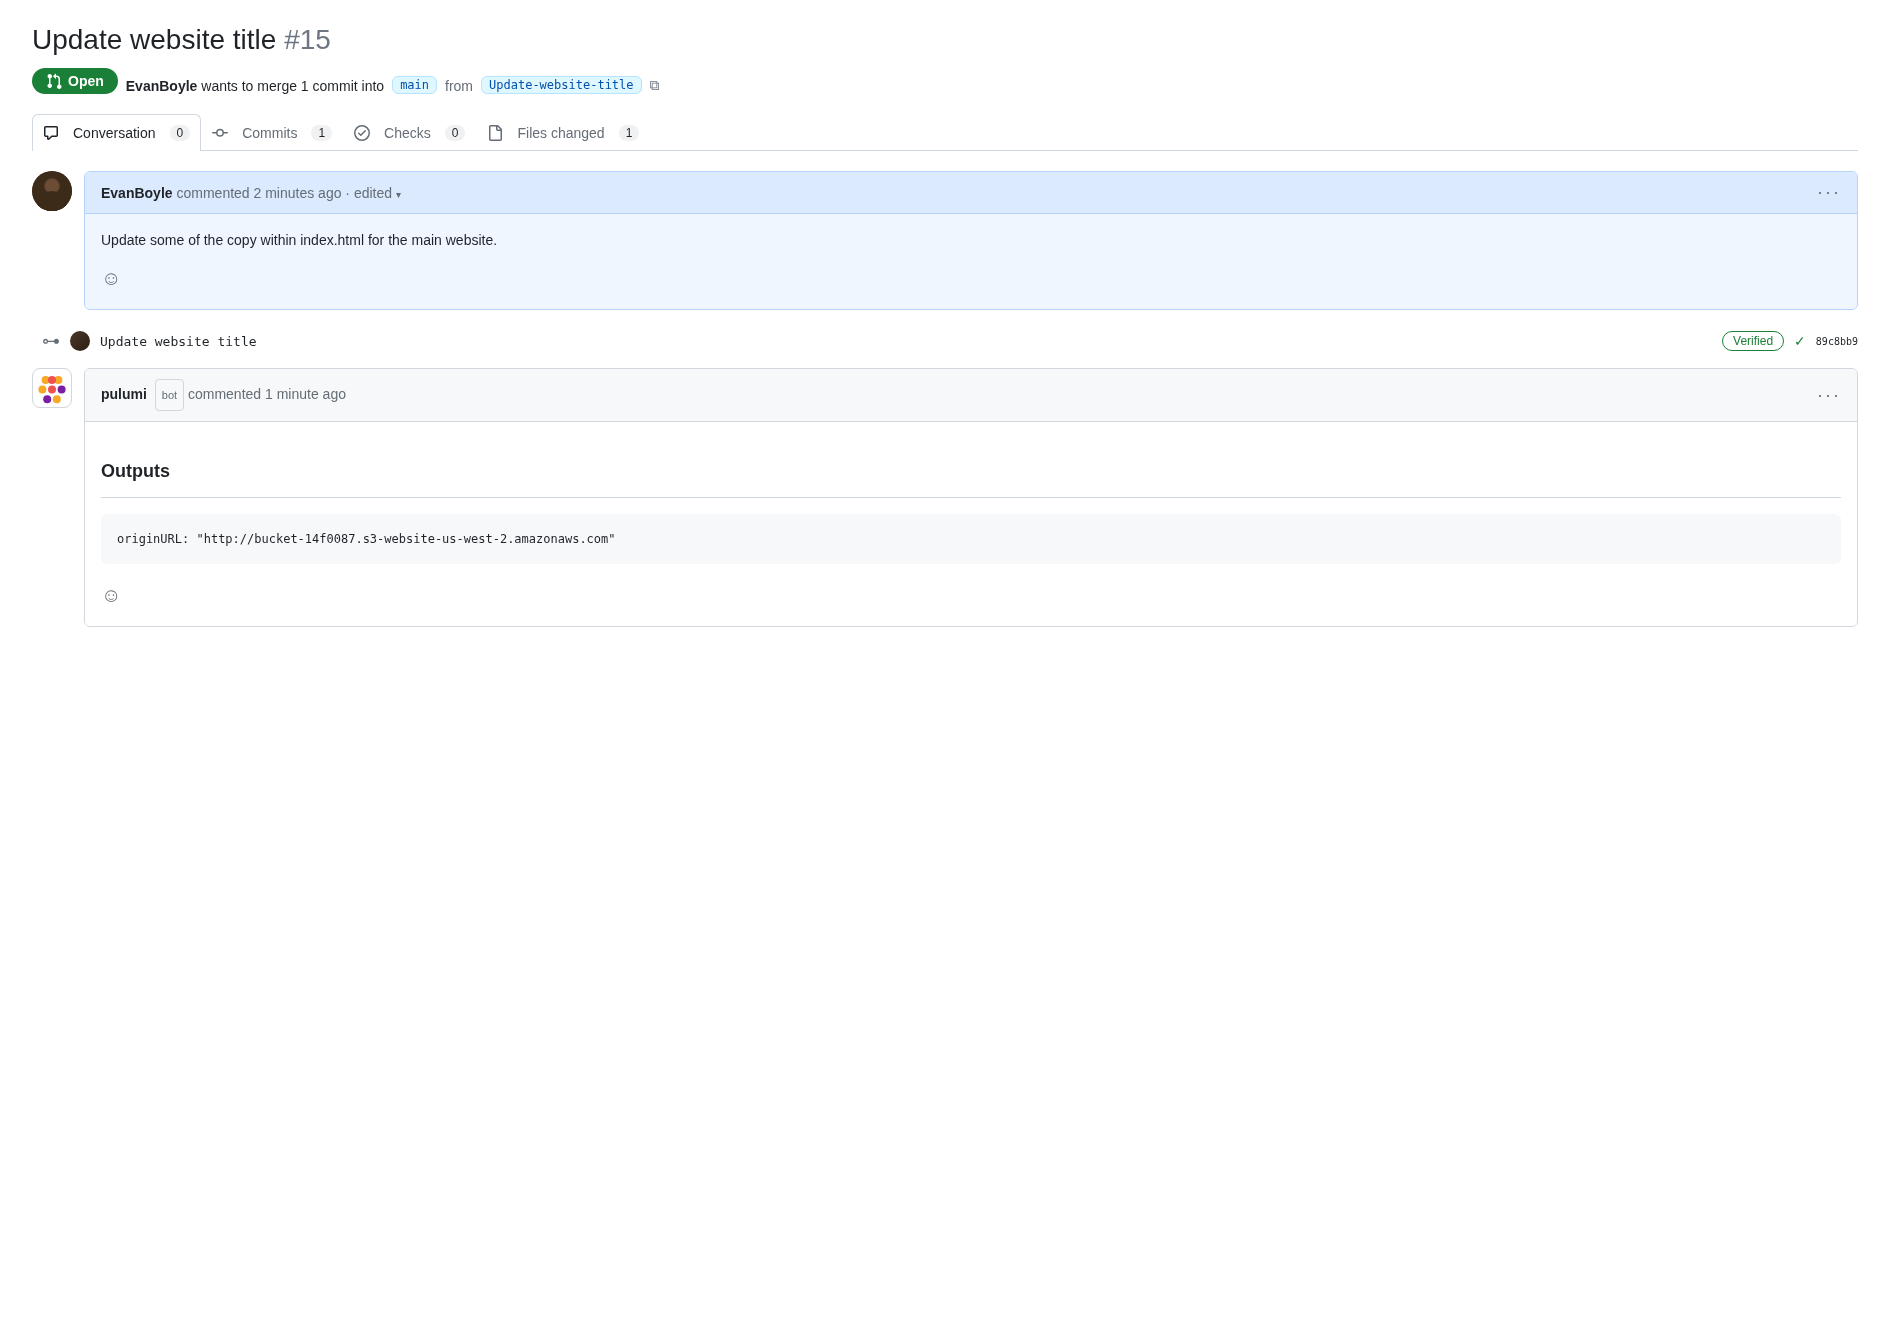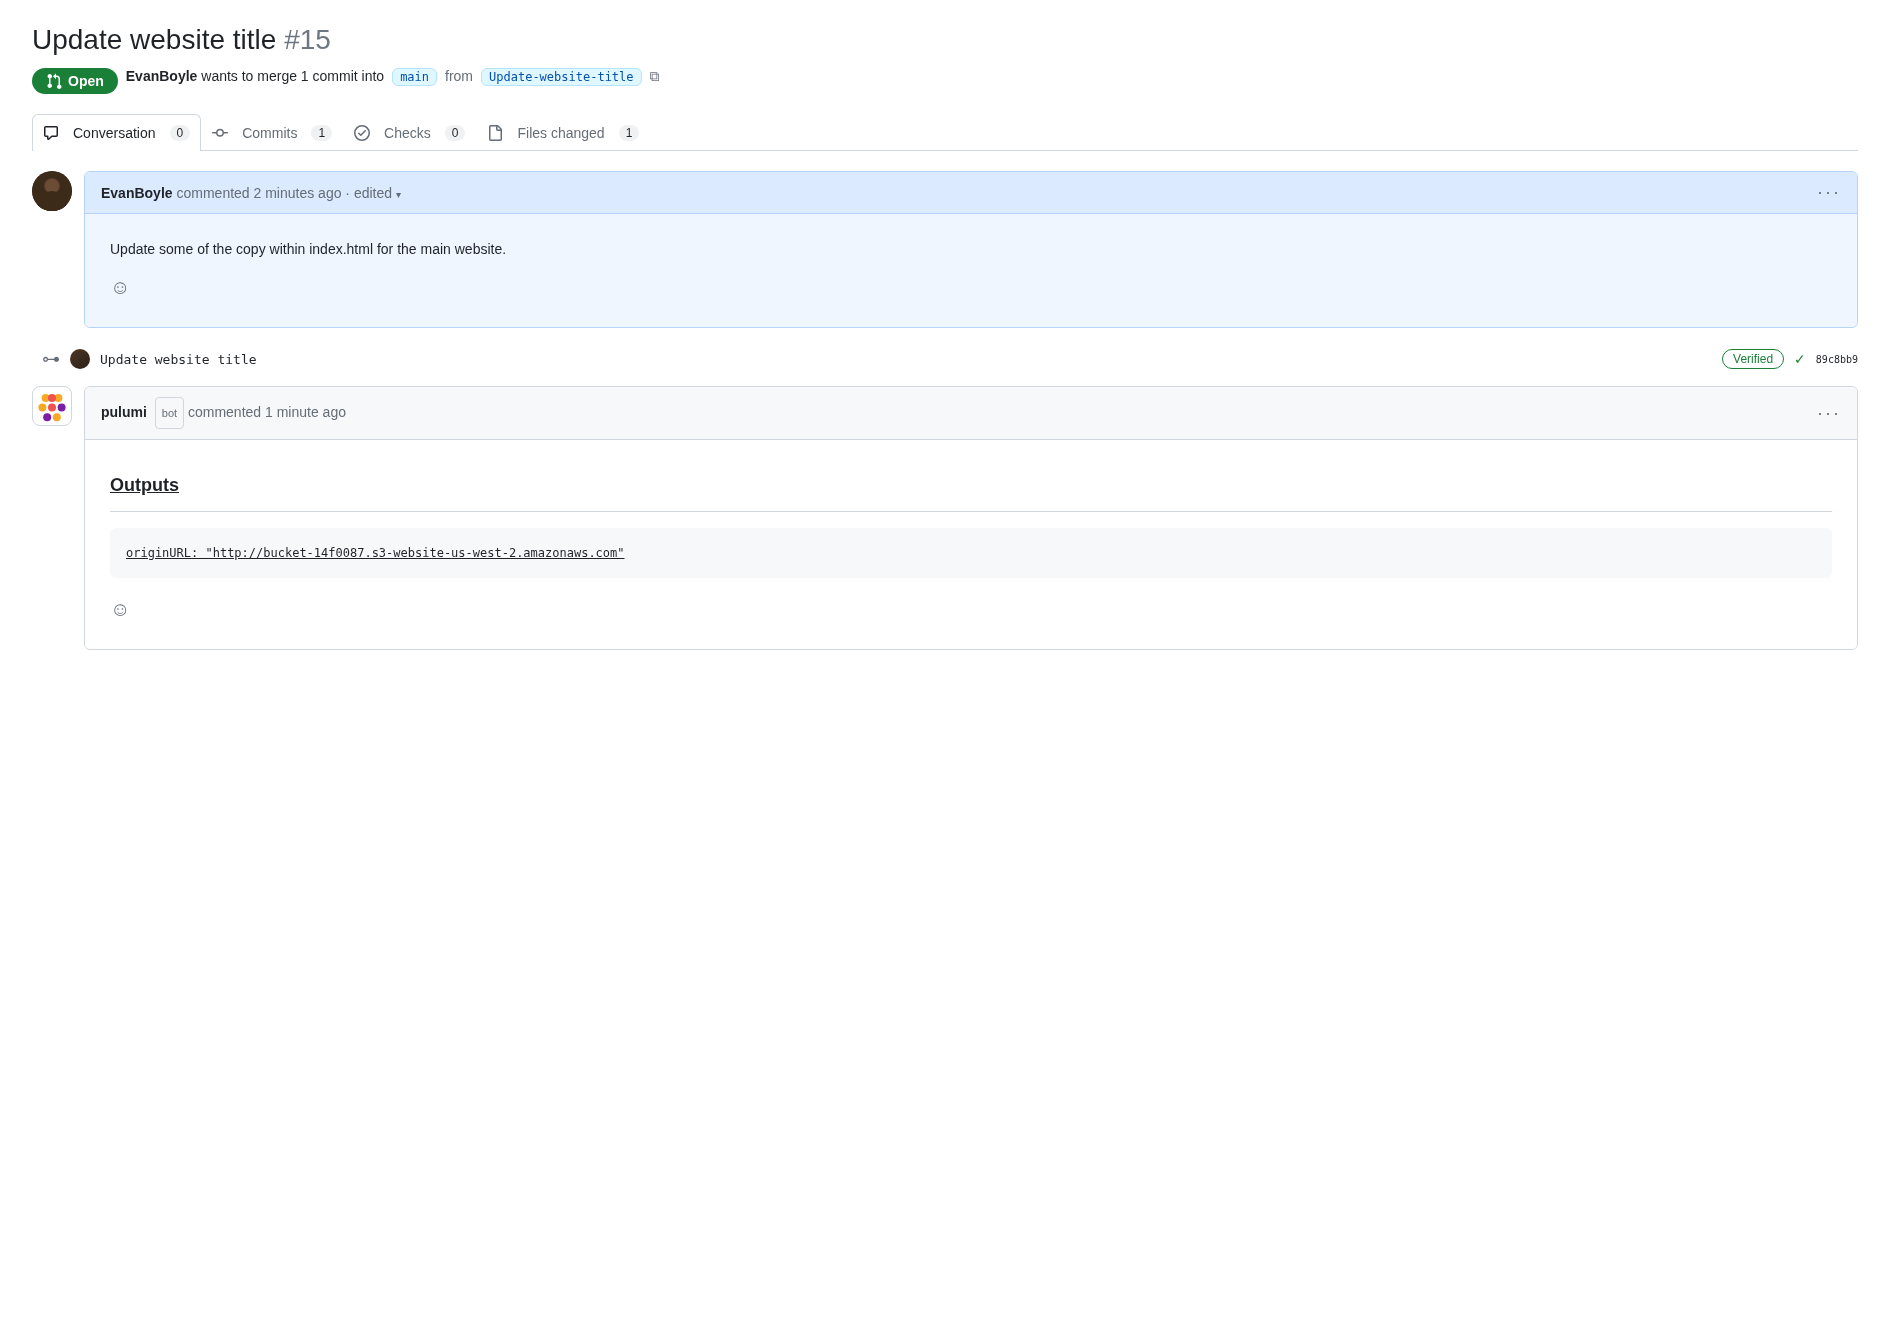--- a/index.html
+++ b/index.html
@@ -17,21 +17,21 @@
       margin-bottom: 12px;
       color: #1f2328;
     }
     .pr-title .pr-number {
       color: #6e7781;
       font-weight: 300;
     }
 
     .pr-meta {
       display: flex;
-      align-items: flex-start;
+      align-items: flex-end;
       gap: 8px;
       margin-bottom: 20px;
       font-size: 14px;
       color: #656d76;
     }
 
     .badge-open {
       display: inline-flex;
       align-items: center;
       gap: 6px;
@@ -214,21 +214,21 @@
     }
 
     .comment-more {
       color: #656d76;
       cursor: pointer;
       font-size: 18px;
       letter-spacing: 2px;
     }
 
     .comment-body {
-      padding: 25px;
+      padding: 16px;
       background: #ffffff;
       font-size: 14px;
       line-height: 1.5;
     }
 
     .comment-box.highlighted .comment-body {
       background: #f0f6ff;
     }
 
     .emoji-reaction {
@@ -291,22 +291,21 @@
       font-weight: 500;
       margin-left: 4px;
     }
 
     .link-blue {
       color: #0969da;
       text-decoration: none;
     }
 
     .outputs-section {
-      margin-top: 7px;
-      text-decoration: underline;
+      margin-top: 20px;
     }
 
     .outputs-title {
       font-size: 18px;
       font-weight: 600;
       margin-bottom: 12px;
       color: #1f2328;
     }
 
     .outputs-divider {

